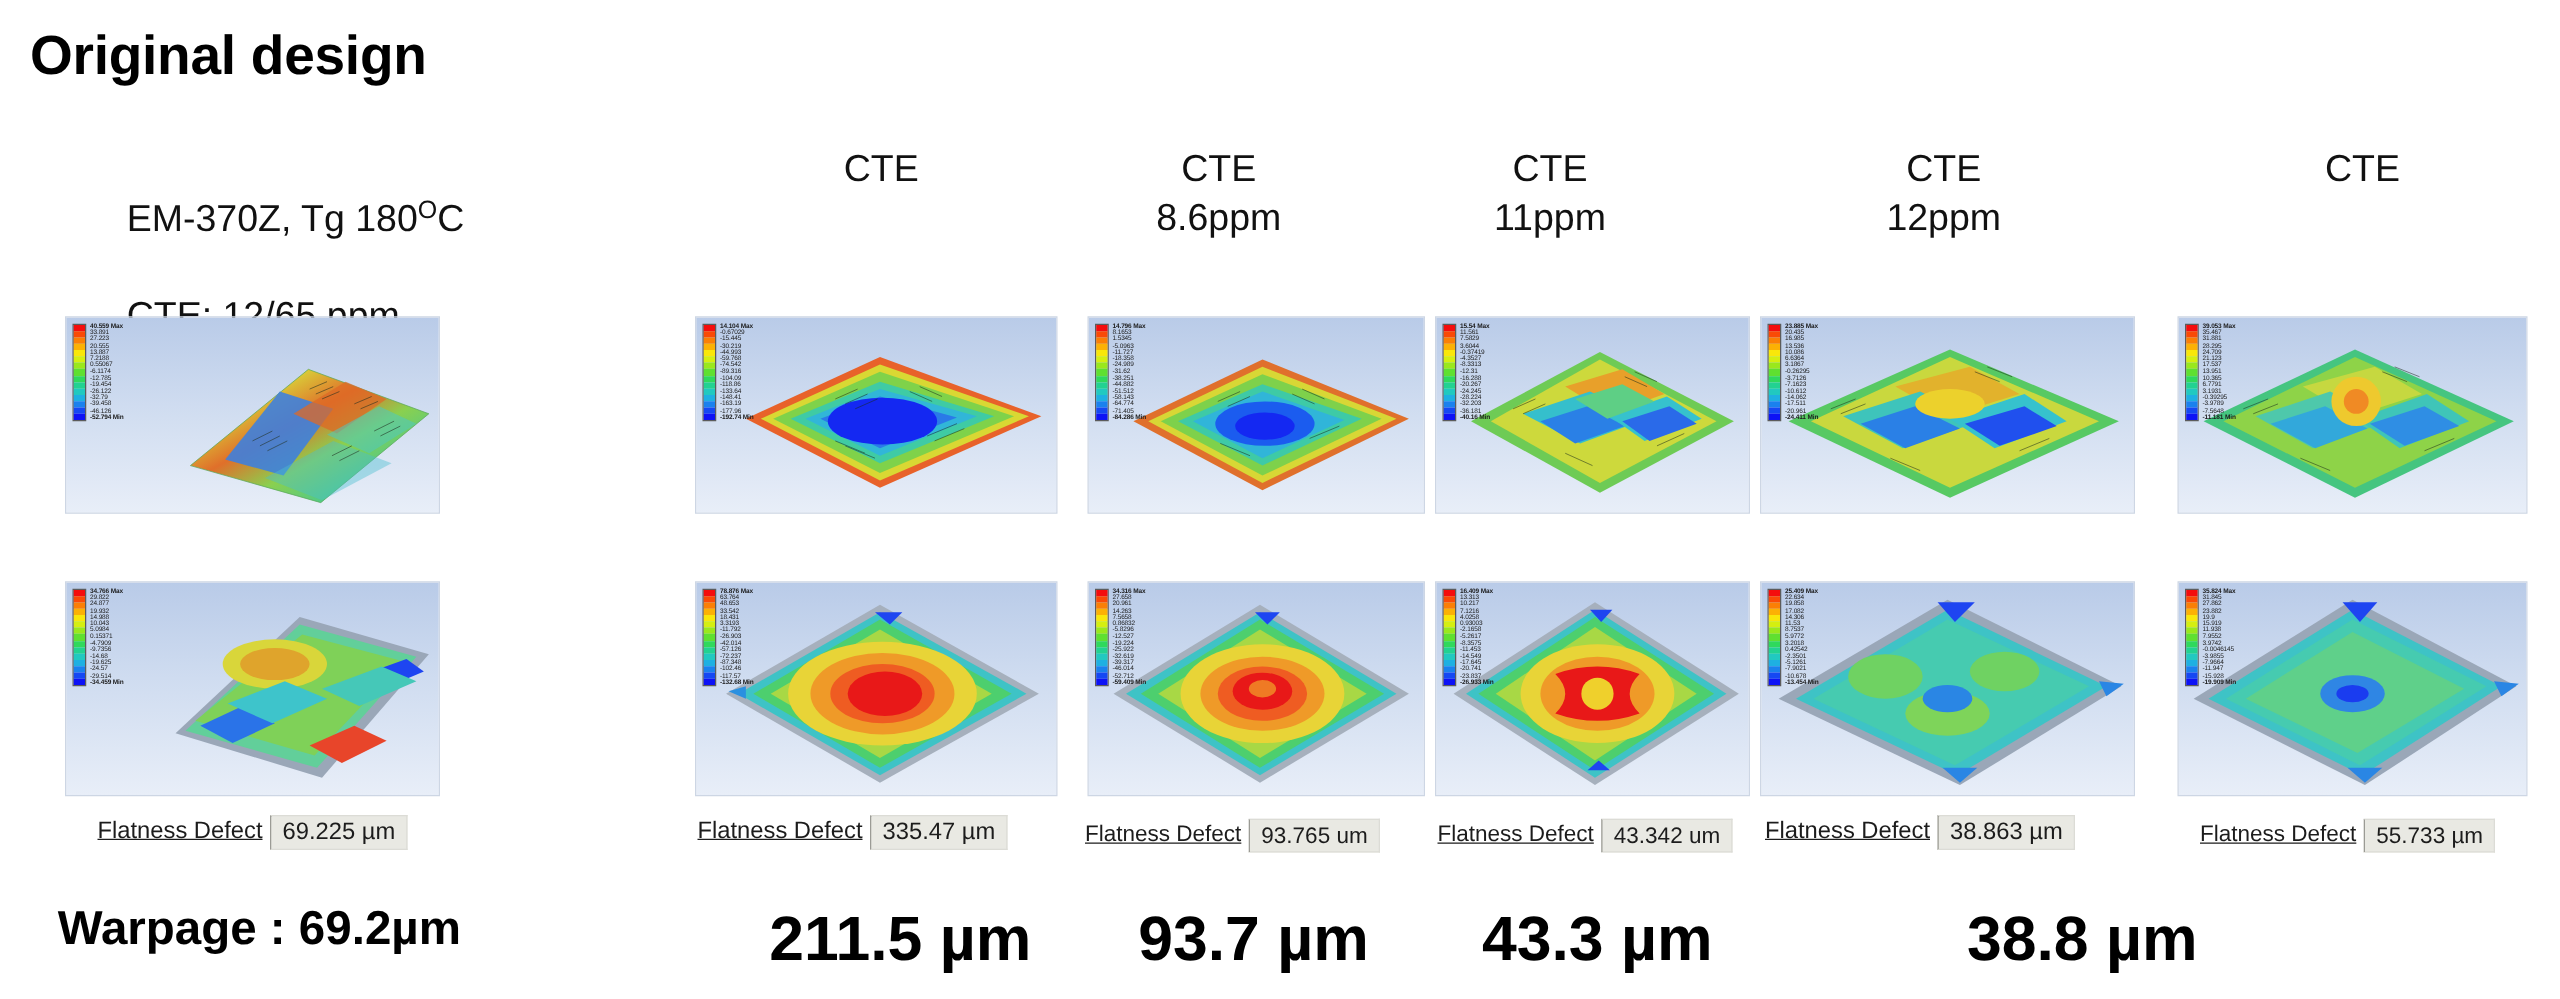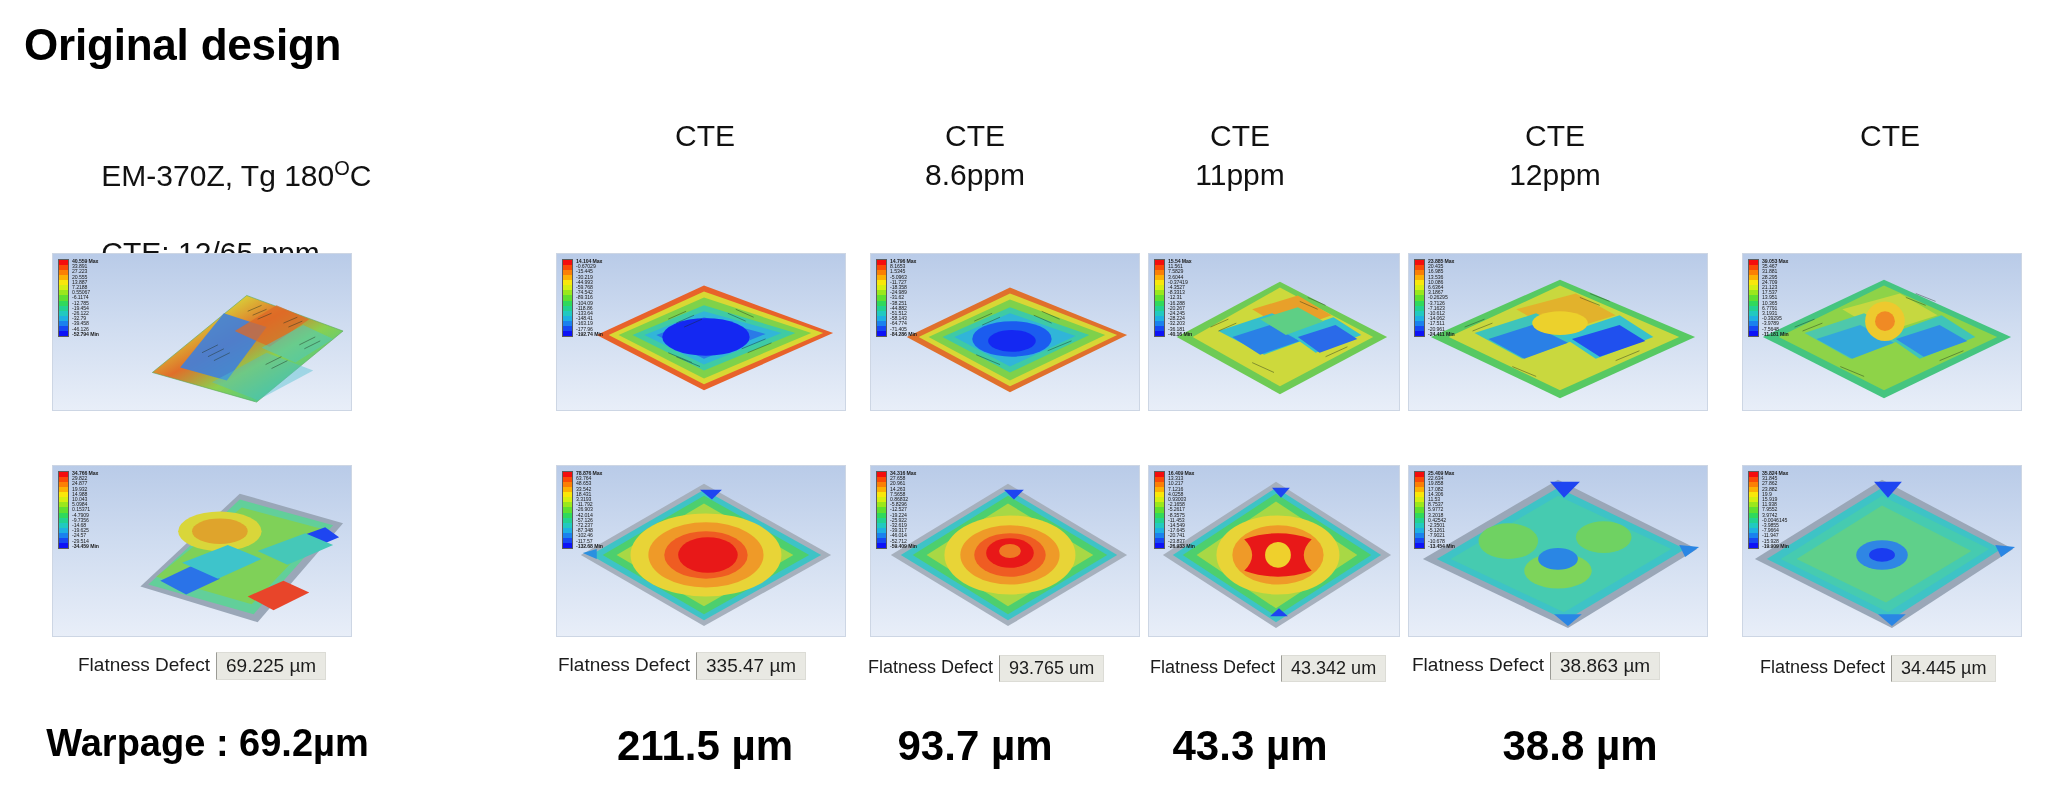--- a/index.html
+++ b/index.html
@@ -106,38 +106,39 @@
     position: absolute;
     display: inline-flex;
     align-items: stretch;
     font-size: 19px;
     color: #1c1c1c;
     white-space: nowrap;
   }
   .fd .fd-label {
     padding: 2px 6px 2px 2px;
     background: #ffffff;
+    text-decoration: underline;
   }
   .fd .fd-value {
     padding: 2px 9px;
     background: #e9e9e3;
     border-left: 1px solid #9b9b95;
     border-top: 1px solid #dcdcd6;
     border-bottom: 1px solid #dcdcd6;
     border-right: 1px solid #dcdcd6;
   }
 
   
   .warp {
     position: absolute;
     top: 722px;
-    font-size: 42px;
+    font-size: 50px;
     font-weight: bold;
     color: #000;
-    text-align: center;
+    text-align: right;
     white-space: nowrap;
   }
   .warp-orig {
     position: absolute;
     left: 25px; top: 722px;
     width: 365px;
     text-align: center;
     font-size: 38px;
     font-weight: bold;
     color: #000;
@@ -881,23 +882,23 @@
     <span class="fd-value">43.342 um</span>
   </div>
 
   <div class="fd" style="left:1410px; top:652px;">
     <span class="fd-label">Flatness Defect</span>
     <span class="fd-value">38.863 µm</span>
   </div>
 
   <div class="fd" style="left:1758px; top:655px; font-size:18px;">
     <span class="fd-label">Flatness Defect</span>
-    <span class="fd-value">34.445 µm</span>
+    <span class="fd-value">55.733 µm</span>
   </div>
 
   <div class="warp-orig">Warpage : 69.2µm</div>
 
   <div class="warp" style="left:585px; width:240px;">211.5 µm</div>
   <div class="warp" style="left:855px; width:240px;">93.7 µm</div>
   <div class="warp" style="left:1130px; width:240px;">43.3 µm</div>
-  <div class="warp" style="left:1460px; width:240px;">38.8 µm</div>
+  <div class="warp" style="left:1518px; width:240px;">38.8 µm</div>
 
 </div>
 
 </body></html>

